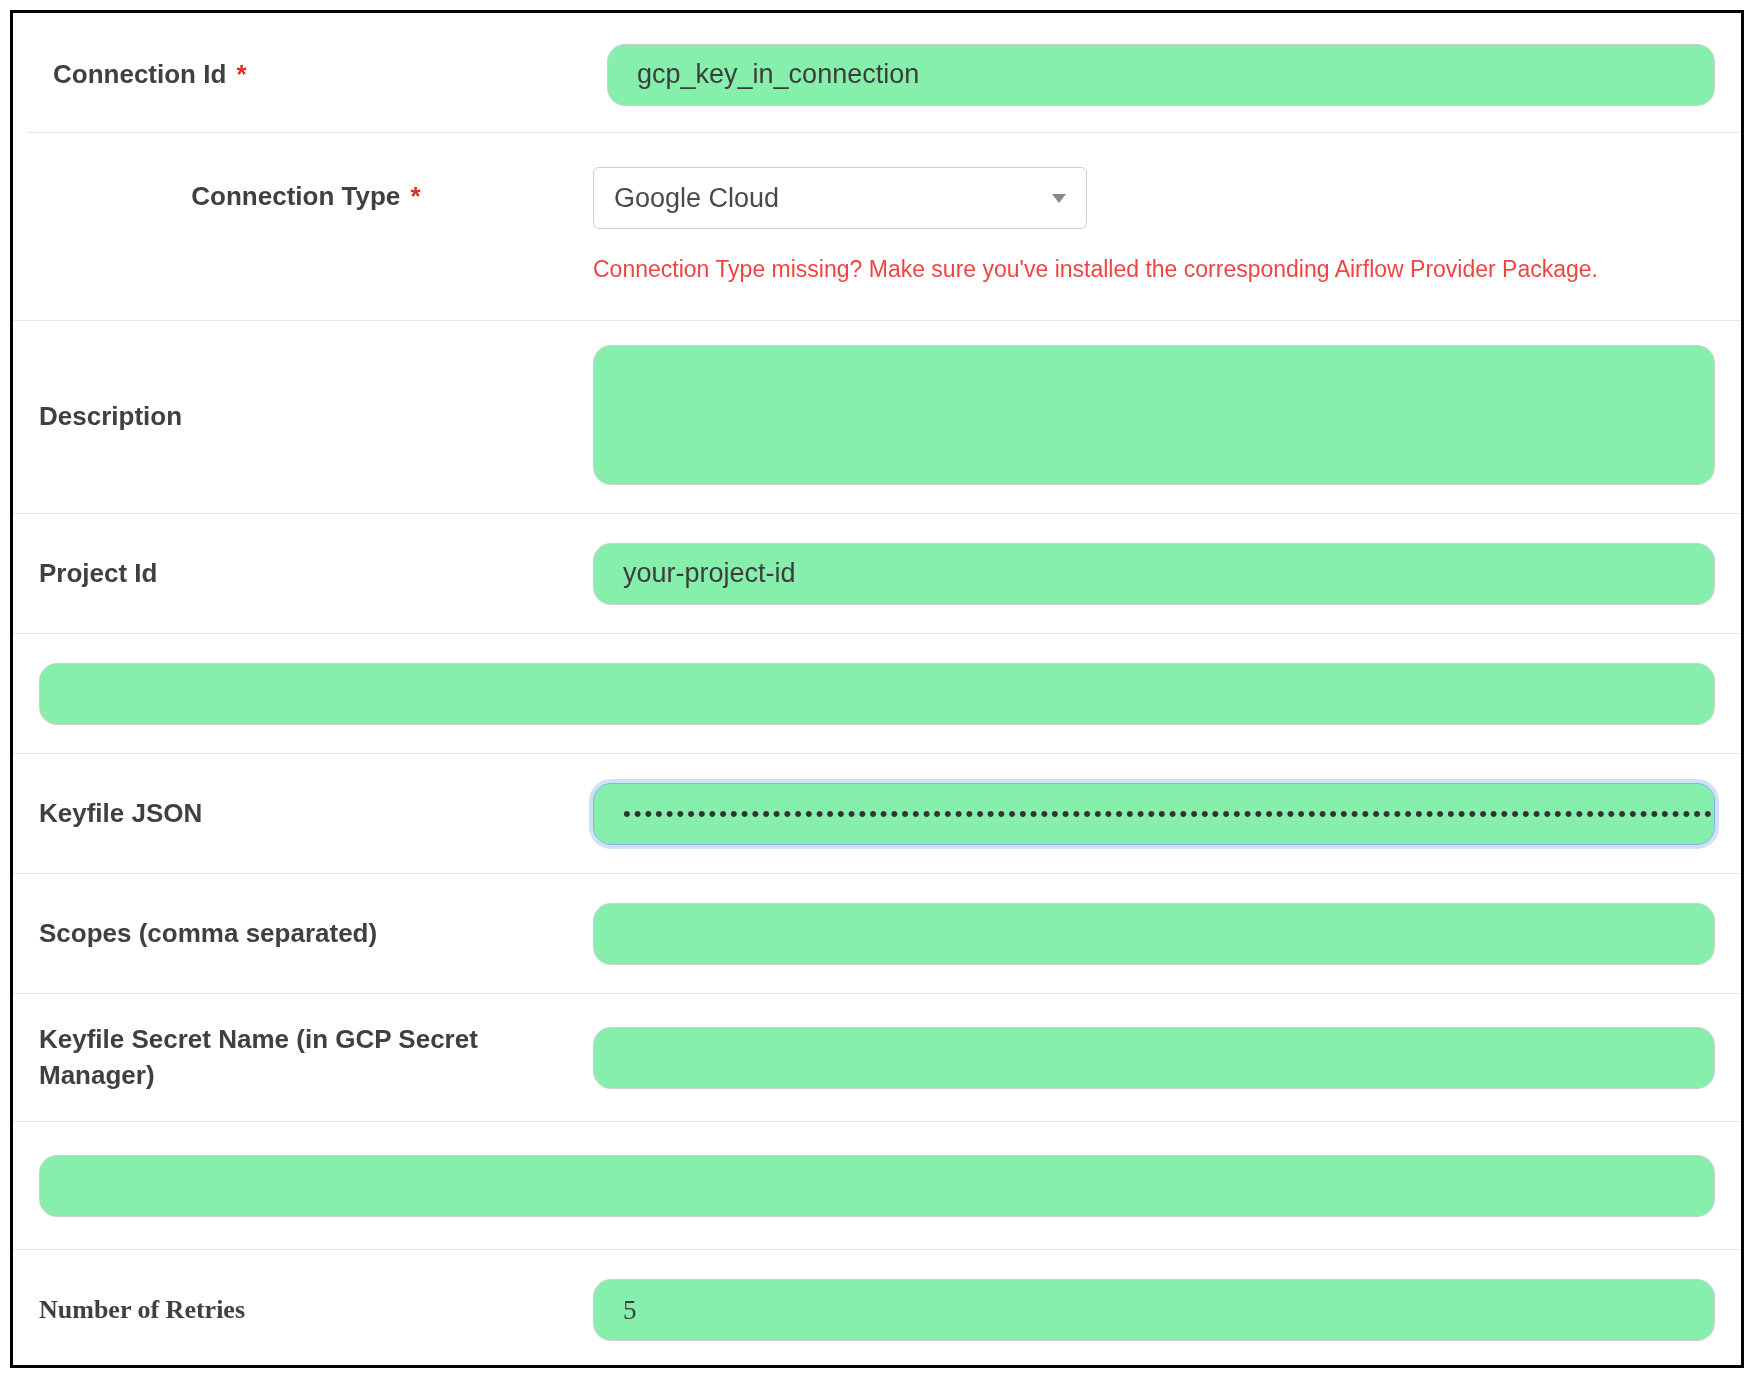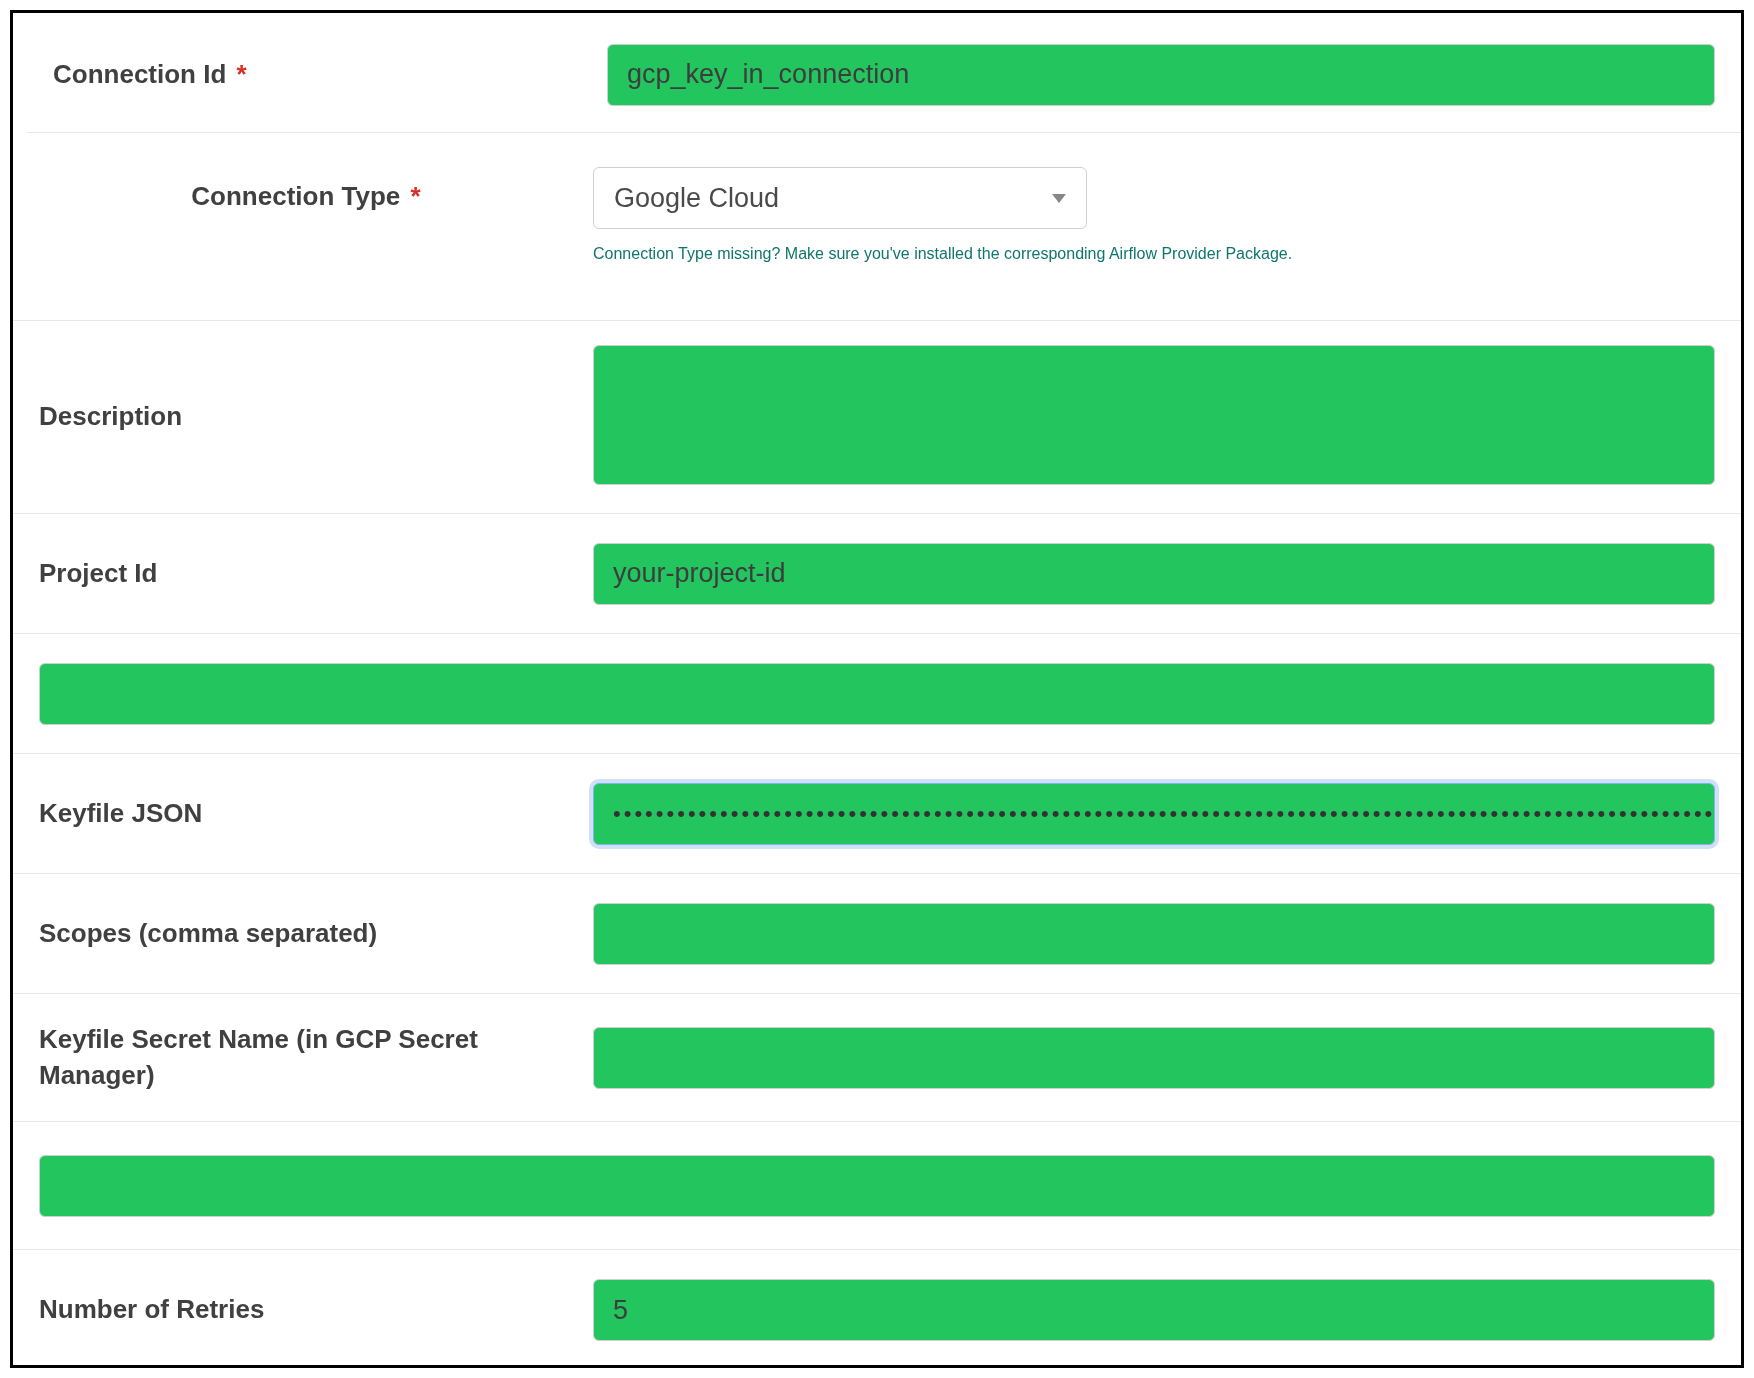--- a/index.html
+++ b/index.html
@@ -41,25 +41,25 @@
     font-size: 26px;
     color: #404040;
     line-height: 1.35;
     padding-right: 20px;
   }
   .required-ast { color: #d93025; font-weight: 700; margin-left: 3px; }
   .input-col { flex: 1 1 auto; min-width: 0; }
   .text-input, .textarea-input, .select-input {
     width: 100%;
     border: 1px solid #cfcfcf;
-    border-radius: 6px;
+    border-radius: 18px;
     font-size: 27px;
-    padding: 14px 19px;
+    padding: 14px 29px;
     color: #3d3d3d;
-    background: #22c55e;
+    background: #86efac;
     font-family: inherit;
     line-height: 1.25;
   }
   .text-input { height: 62px; }
   .textarea-input { height: 140px; resize: none; }
   .focused-input {
     border: 1px solid #7fb6f0;
     box-shadow: 0 0 0 4px rgba(120,170,230,0.35);
   }
   .pw-dots {
@@ -81,23 +81,23 @@
     background: #fff;
   }
   .select-text { font-size: 27px; color: #4a4a4a; }
   .caret {
     width:0;height:0;
     border-left:7px solid transparent;
     border-right:7px solid transparent;
     border-top:9px solid #888;
   }
   .help-text {
-    margin-top: 14px;
-    font-size: 16px;
-    color: #0f766e;
+    margin-top: 24px;
+    font-size: 23px;
+    color: #ef4444;
     line-height: 1.4;
   }
 </style>
 </head>
 <body>
 
 <div class="wrapper">
   <div class="panel">
 
     <div class="form-row">
@@ -164,21 +164,21 @@
         <input class="text-input" type="text" value="" style="">
       </div>
     </div>
 
     <div class="form-row medium">
       <div class="input-col">
         <input class="text-input" type="text" value="" style="">
       </div>
     </div>
 
-    <div class="form-row" style="border-bottom:none;">
+    <div class="form-row" style="border-bottom:none;font-family:Liberation Serif, serif;">
       <div class="label-col">Number of Retries</div>
       <div class="input-col">
         <input class="text-input" type="text" value="5" style="">
       </div>
     </div>
 
   </div>
 </div>
 
 </body></html>

